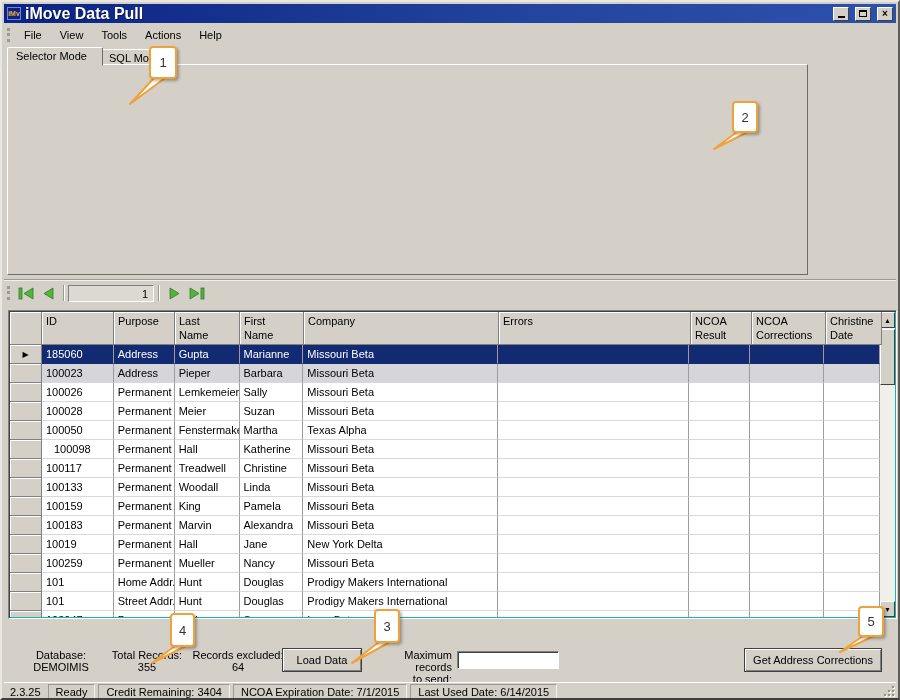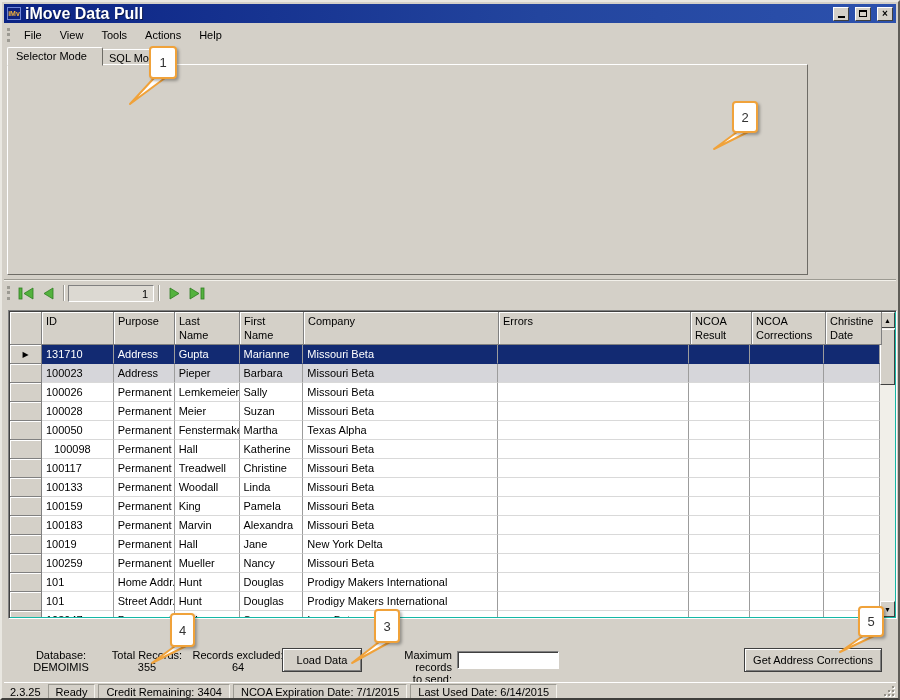--- a/index.html
+++ b/index.html
@@ -354,21 +354,21 @@
         <div class="ghcell" style="width: 74px;">NCOA
 Corrections</div>
         <div class="ghcell" style="width: 56px;">Christine
 Date</div>
       </div>
     <div class="grid-body" id="grid-body">
         <div class="grow selected">
           <div class="selcell" style="width: 32px;">
             <span>▶</span>
           </div>
-          <div class="gcell" style="width: 72px;">131710</div>
+          <div class="gcell" style="width: 72px;">185060</div>
           <div class="gcell" style="width: 61px;">Address</div>
           <div class="gcell" style="width: 65px;">Gupta</div>
           <div class="gcell" style="width: 64px;">Marianne</div>
           <div class="gcell" style="width: 195px;">Missouri Beta</div>
           <div class="gcell" style="width: 192px;"></div>
           <div class="gcell" style="width: 61px;"></div>
           <div class="gcell" style="width: 74px;"></div>
           <div class="gcell" style="width: 56px;"></div>
         </div>
         <div class="grow shaded">

